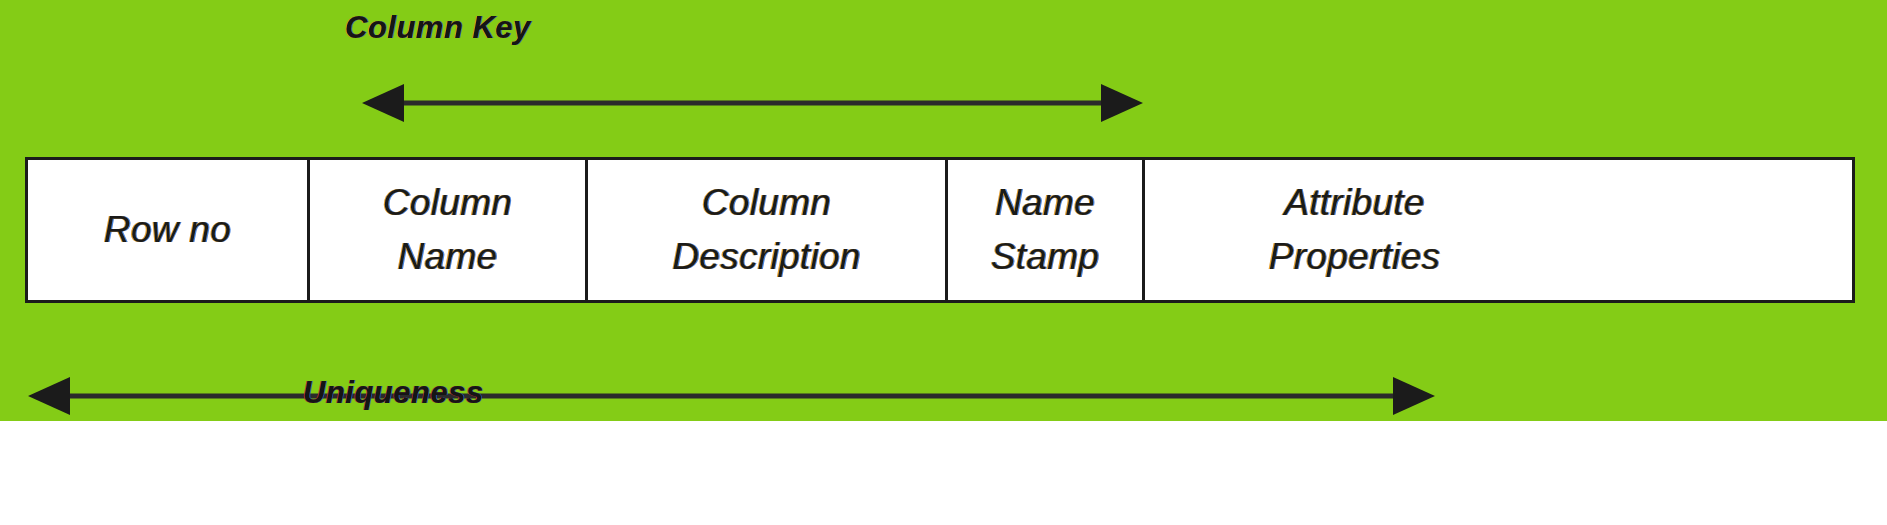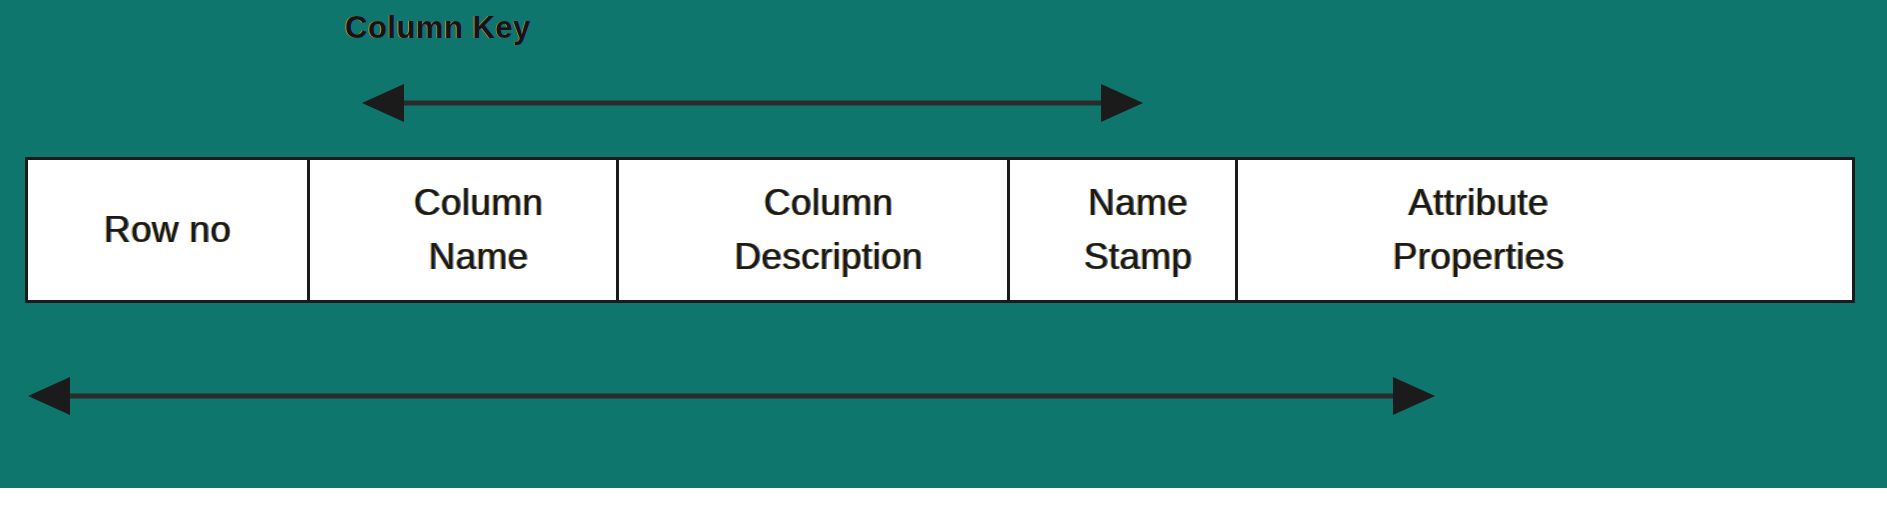--- a/index.html
+++ b/index.html
@@ -6,23 +6,24 @@
     margin: 0;
     padding: 0;
     background: #ffffff;
   }
   body {
     font-family: "Liberation Sans", sans-serif;
   }
   .canvas {
     position: relative;
     width: 1887px;
-    height: 488px;
-    background: #0f766e;
+    height: 421px;
+    background: #84cc16;
     overflow: hidden;
+    font-style: italic;
   }
 
   
   .label-top {
     position: absolute;
     left: 345px;
     top: 10px;
     font-size: 31px;
     font-weight: bold;
     letter-spacing: 0.5px;
@@ -58,21 +59,20 @@
   .table {
     position: absolute;
     left: 25px;
     top: 157px;
     width: 1830px;
     height: 146px;
     display: flex;
     box-sizing: border-box;
     border: 3px solid #1b1b1b;
     background: #ffffff;
-    gap: 31px;
   }
   .cell {
     box-sizing: border-box;
     border-right: 3px solid #1b1b1b;
     display: flex;
     align-items: center;
     justify-content: center;
     padding: 0 8px;
     background: #ffffff;
   }
@@ -133,14 +133,15 @@
     <div class="cell c3">
       <span class="cell-text">Name
 Stamp</span>
     </div>
     <div class="cell c5">
       <span class="cell-text">Attribute
 Properties</span>
     </div>
   </div>
 
+  <div class="label-bottom"><span>Uniqueness</span></div>
 
 </div>
 
 </body></html>

